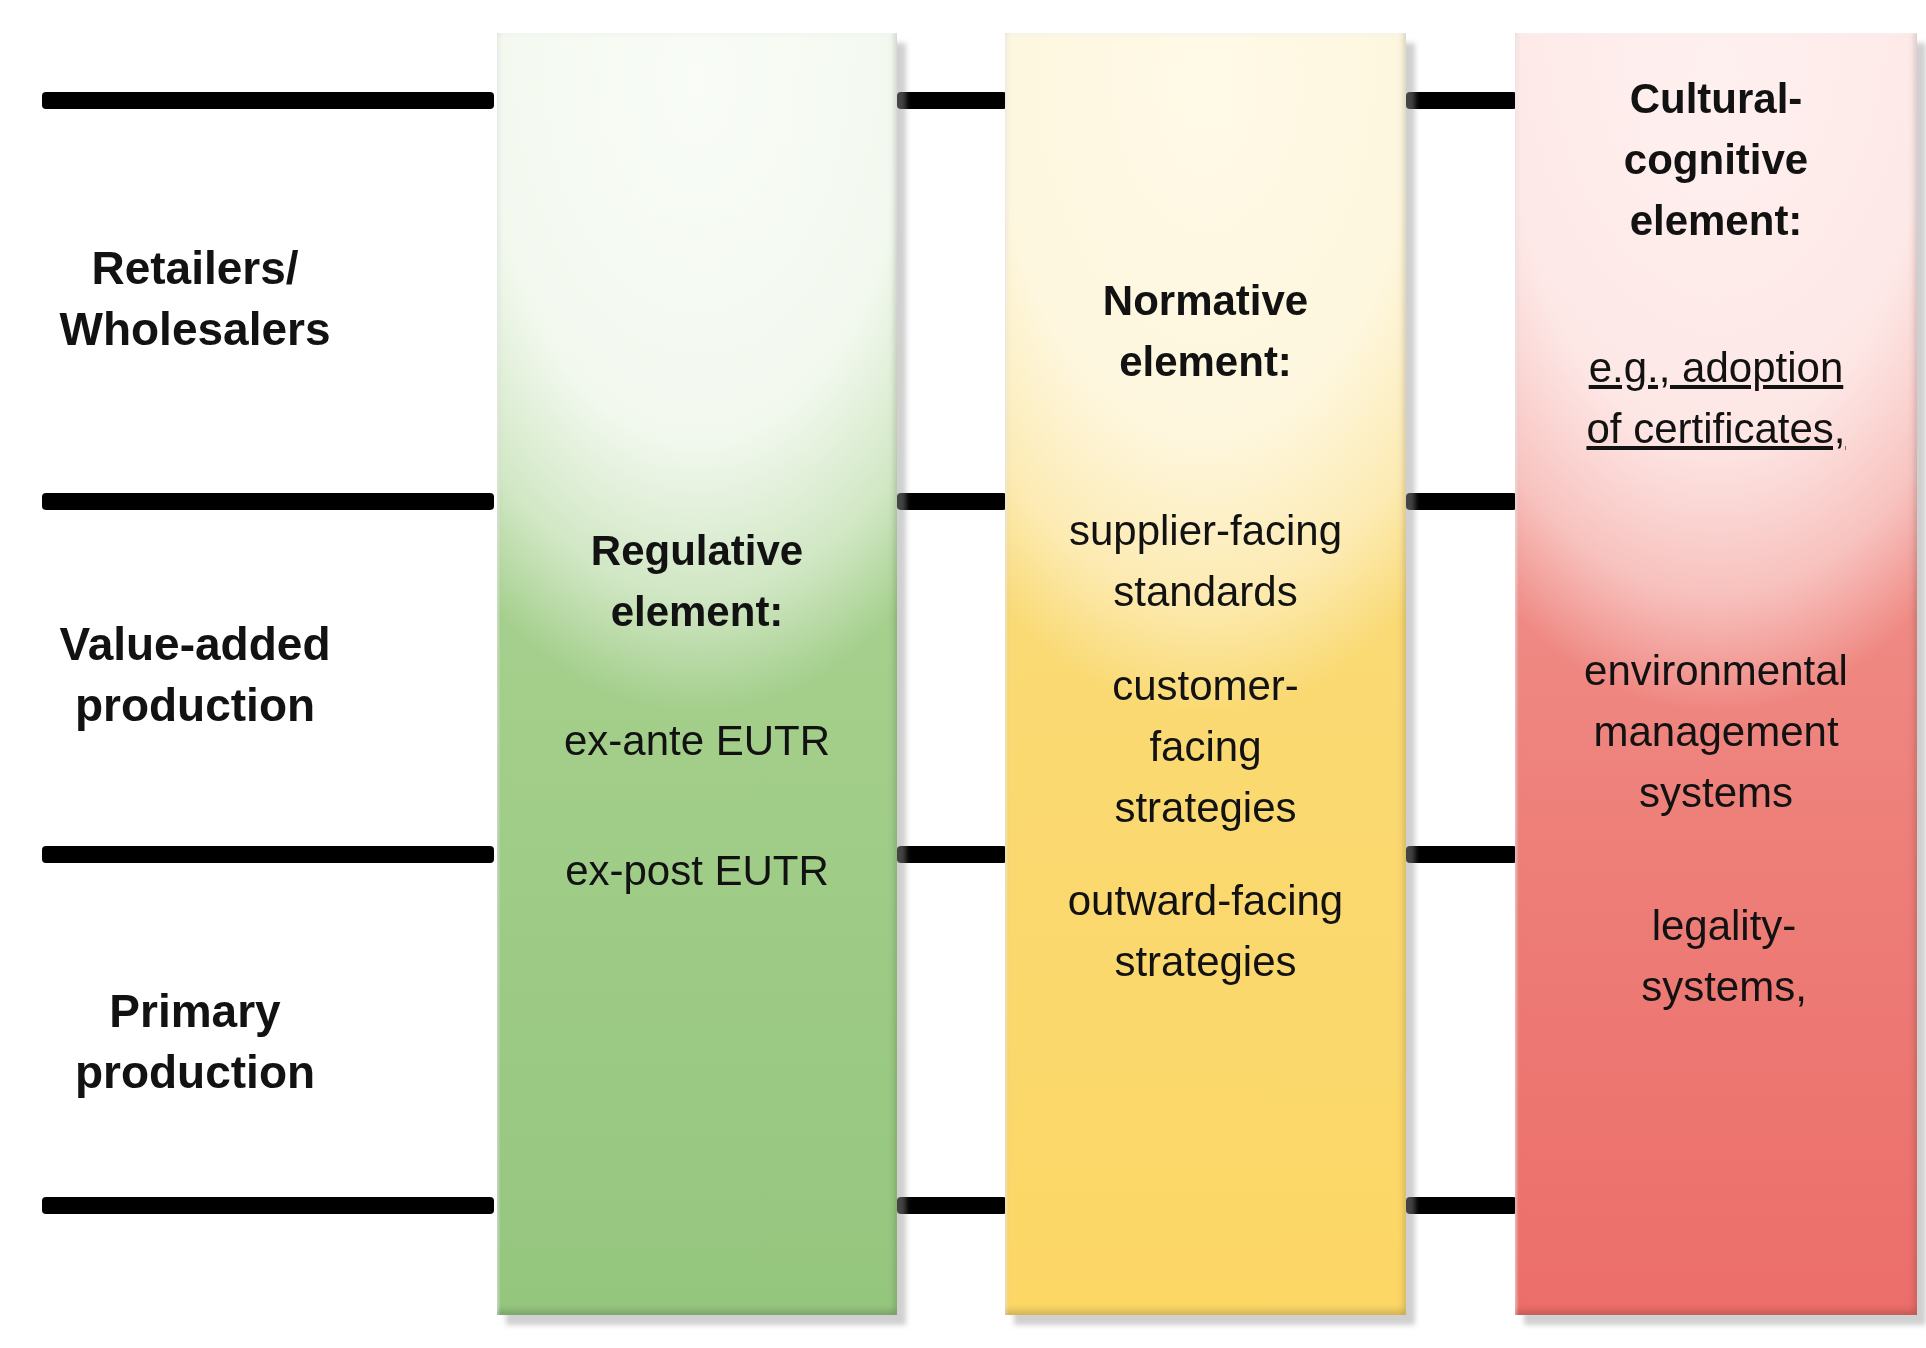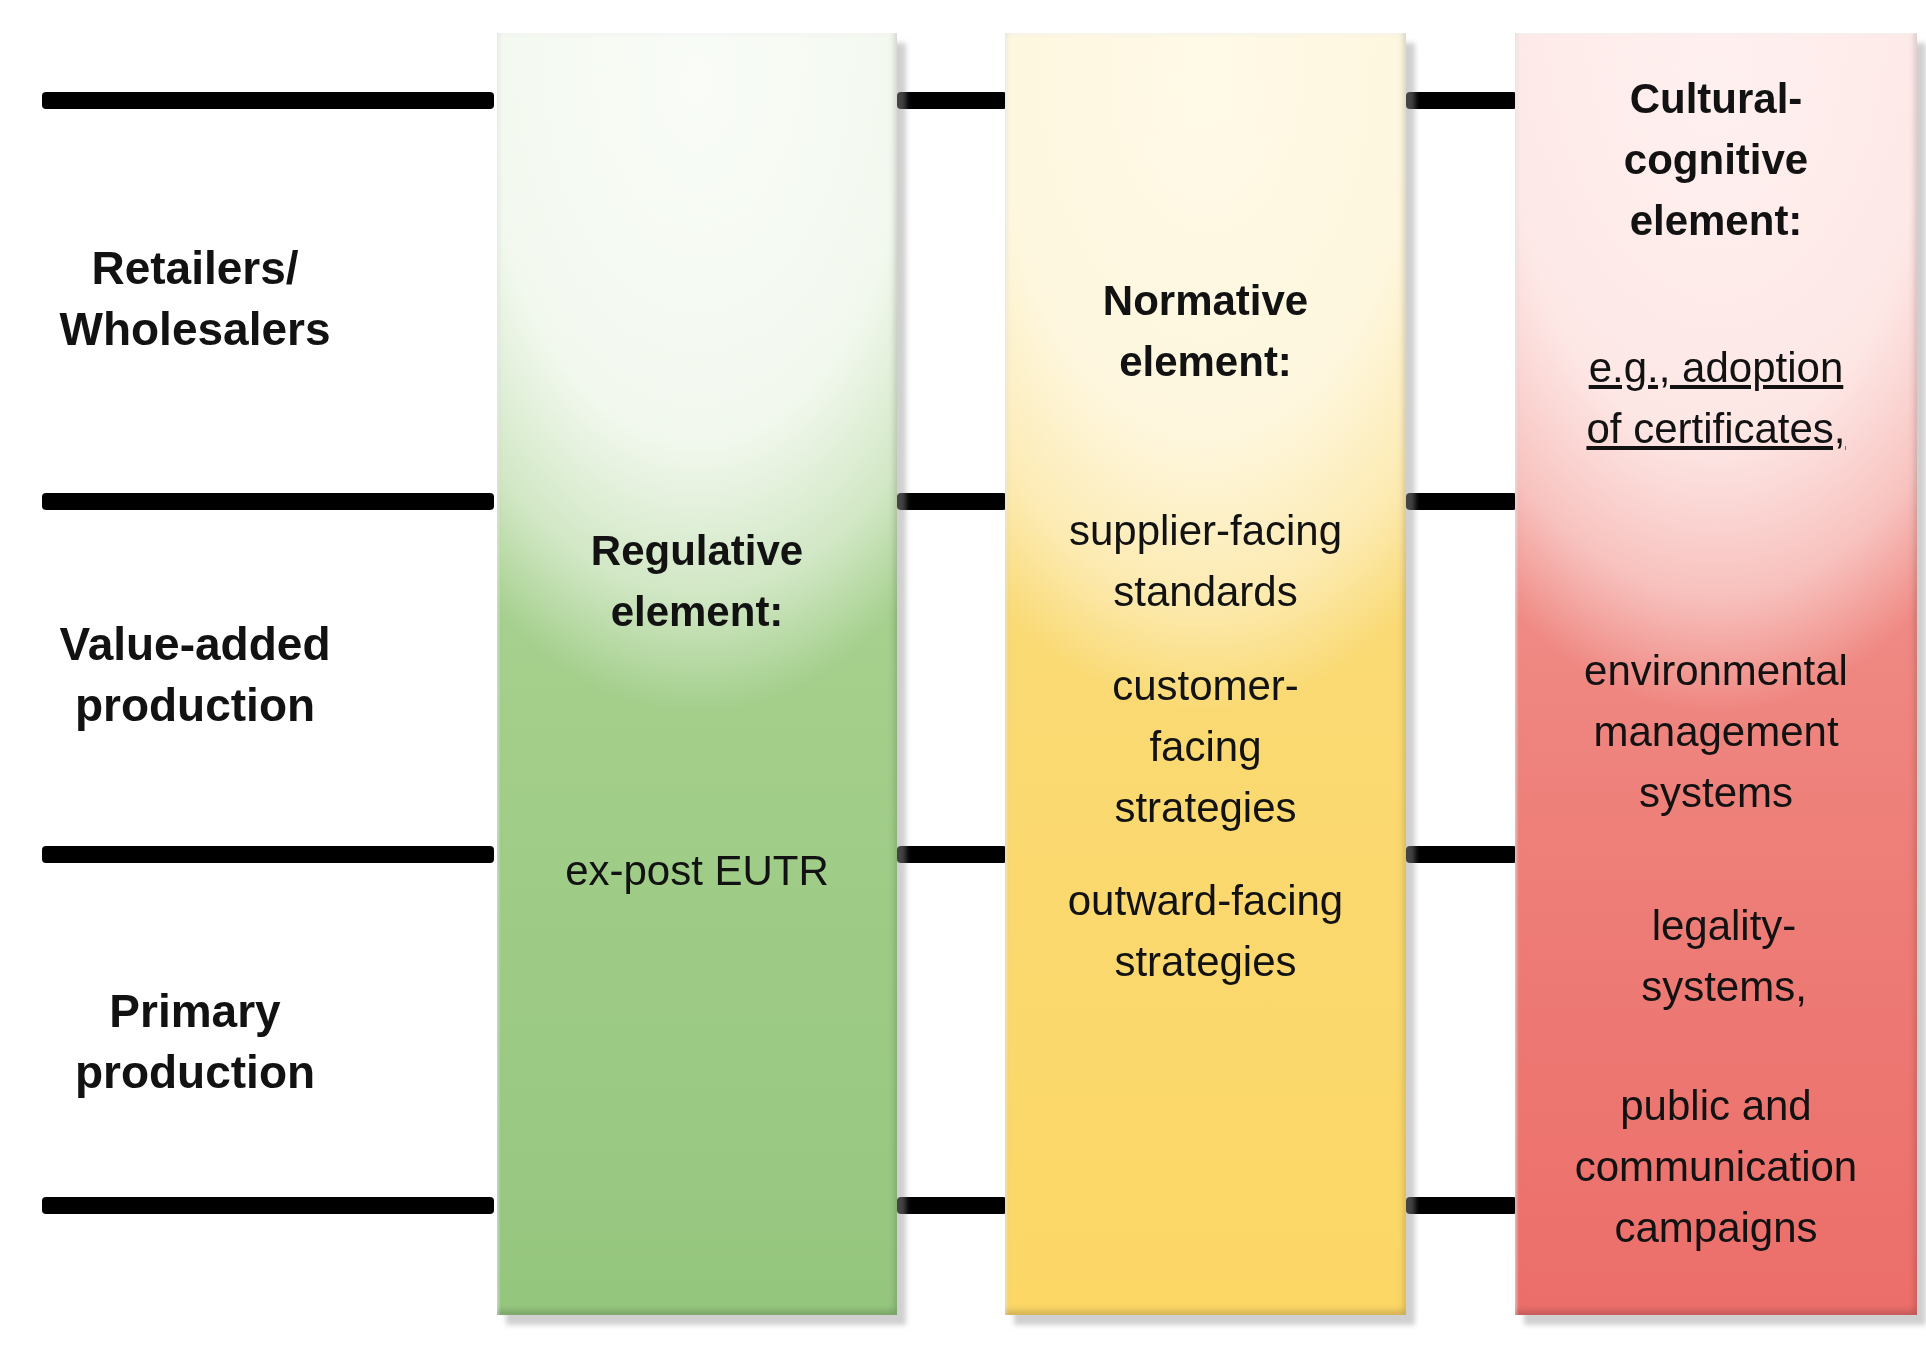--- a/index.html
+++ b/index.html
@@ -103,20 +103,21 @@
   <div class="stage-label stage-retailers">Retailers/
 Wholesalers</div>
   <div class="stage-label stage-value">Value-added
 production</div>
   <div class="stage-label stage-primary">Primary
 production</div>
 
   <section class="pillar pillar-green">
     <div class="ptext bold g-header">Regulative
 element:</div>
+    <div class="ptext g-item0">ex-ante EUTR</div>
     <div class="ptext g-item1">ex-post EUTR</div>
   </section>
 
   <section class="pillar pillar-yellow">
     <div class="ptext bold y-header">Normative
 element:</div>
     <div class="ptext y-item0">supplier-facing
 standards</div>
     <div class="ptext y-item1">customer-
 facing
@@ -129,18 +130,15 @@
     <div class="ptext bold r-header">Cultural-
 cognitive
 element:</div>
     <div class="ptext r-item0">e.g., adoption
 of certificates,</div>
     <div class="ptext r-item2">environmental
 management
 systems</div>
     <div class="ptext r-item3">legality-
 systems,</div>
-    <div class="ptext r-item4">public and
-communication
-campaigns</div>
   </section>
 
 </div>
 
 </body></html>

